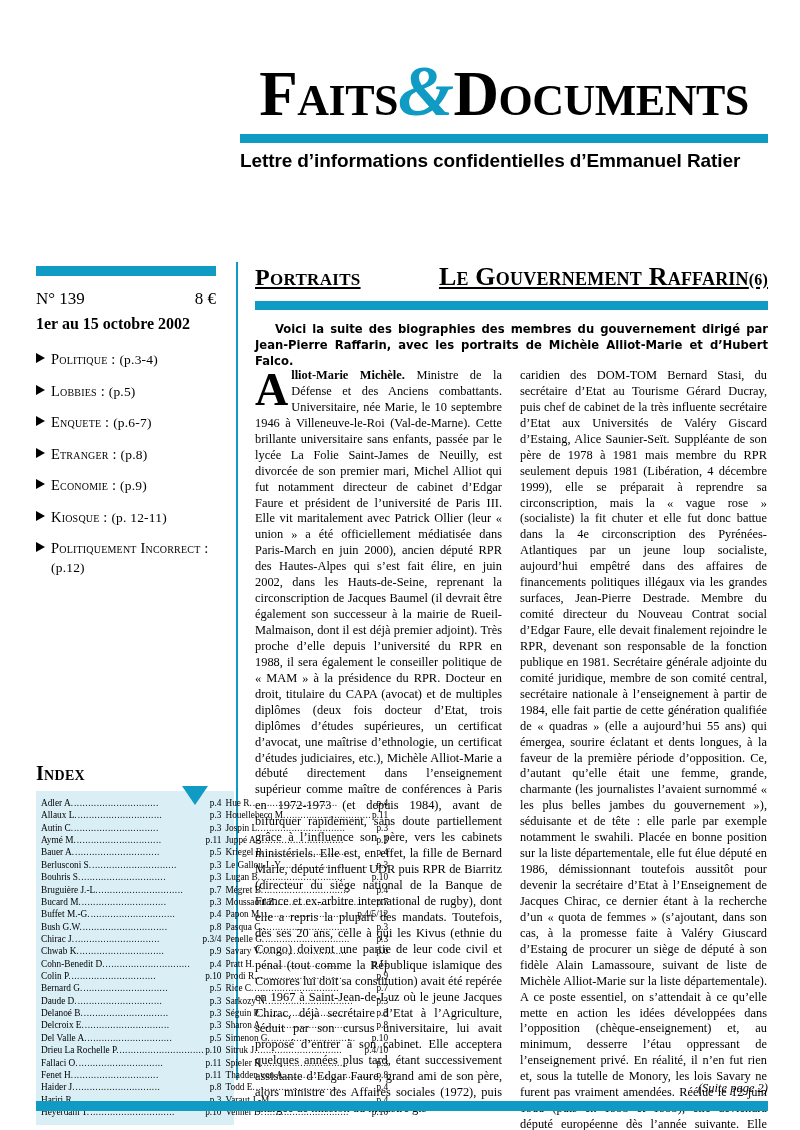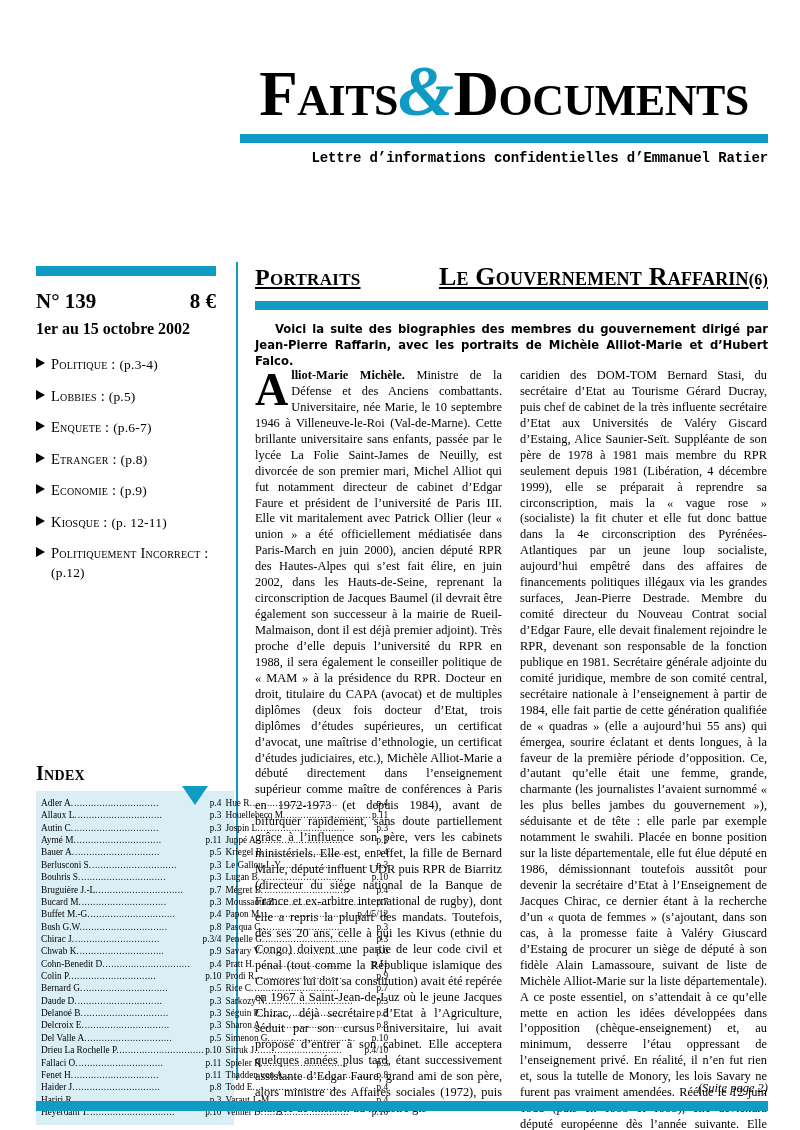--- a/index.html
+++ b/index.html
@@ -16,38 +16,38 @@
   .masthead{position:absolute;left:240px;top:58px;width:528px;}
   .logo{
     font-family:"Liberation Serif", serif;
     font-size:63px;font-weight:bold;line-height:0.92;
     letter-spacing:-0.5px;text-align:center;white-space:nowrap;
     font-variant:small-caps;
   }
   .logo .amp{color:#0f9bc4;font-family:"Liberation Serif",serif;font-size:72px;font-style:italic;font-weight:bold;}
   .logo-rule{height:9px;background:#0f9bc4;margin:10px 0 7px 0;}
   .tagline{
-    font-family:Liberation Mono, monospace;
-    font-weight:bold;font-size:14px;text-align:right;white-space:nowrap;
+    font-family:Liberation Sans, sans-serif;
+    font-weight:bold;font-size:19px;text-align:left;white-space:nowrap;
     letter-spacing:-0.1px;
   }
 
   
   .vrule{position:absolute;background:#0f9bc4;width:2px;}
 
   
   .sommaire{position:absolute;left:36px;top:258px;width:180px;}
   .sec-title{
     font-family:"Liberation Serif", serif;
     font-size:27px;font-weight:bold;font-variant:small-caps;
     letter-spacing:0.3px;line-height:1;
   }
   .blue-bar{background:#0f9bc4;height:10px;margin-top:8px;}
   .issue-row{display:flex;justify-content:space-between;align-items:flex-start;
-    font-size:21px;font-weight:bold;margin-top:13px;}
+    font-size:17px;font-weight:normal;margin-top:13px;}
   .issue-date{font-size:16px;font-weight:bold;margin-top:6px;}
   .som-list{margin-top:17px;}
   .som-item{display:flex;margin-bottom:13px;font-size:13.5px;line-height:1.28;}
   .tri{
     flex:0 0 auto;margin-right:6px;margin-top:3px;
     width:0;height:0;border-left:9px solid #000;
     border-top:5.5px solid transparent;border-bottom:5.5px solid transparent;
   }
   .som-txt{font-variant:small-caps;font-size:14.5px;letter-spacing:0.2px;}
   .som-txt .pg{font-variant:normal;font-size:13.5px;}

